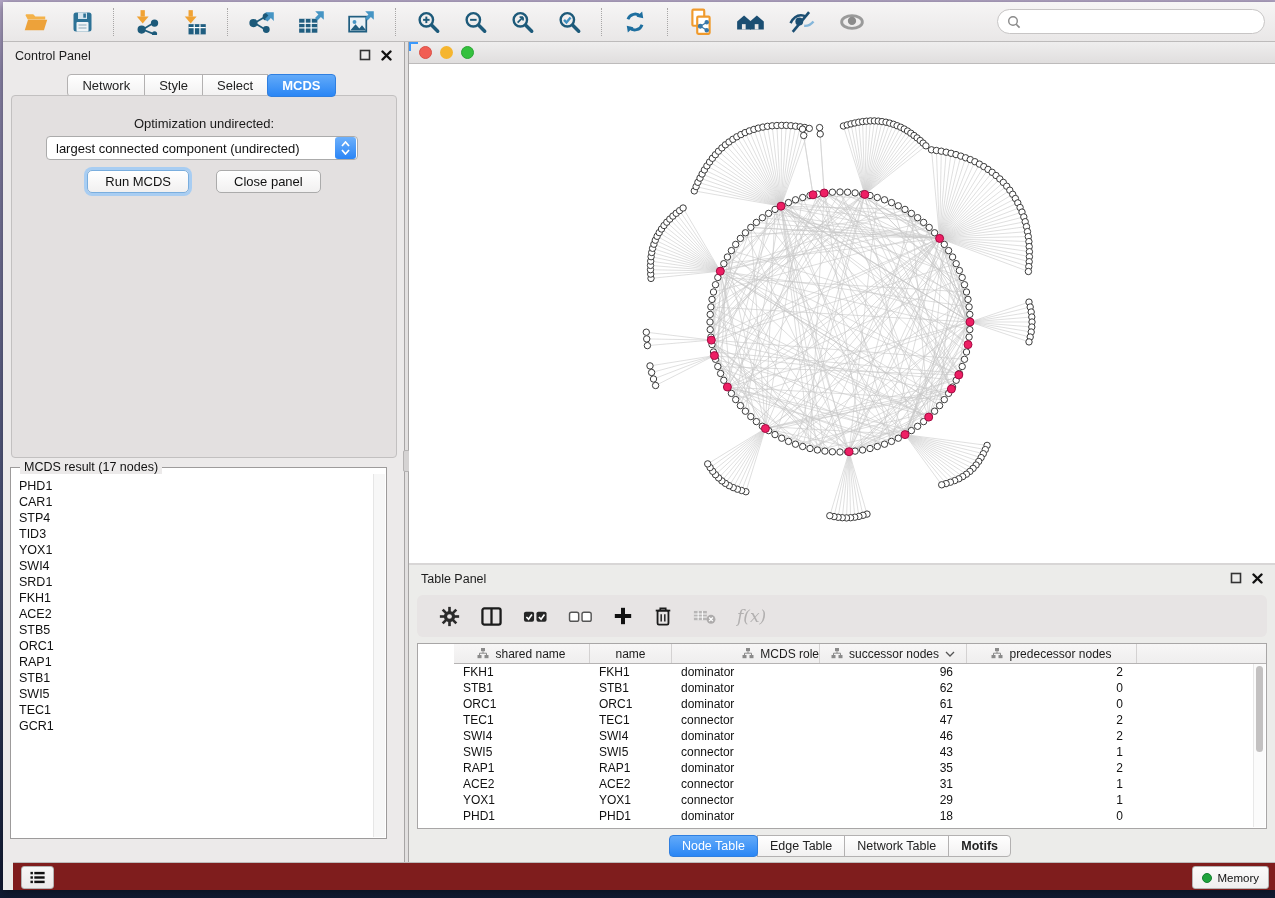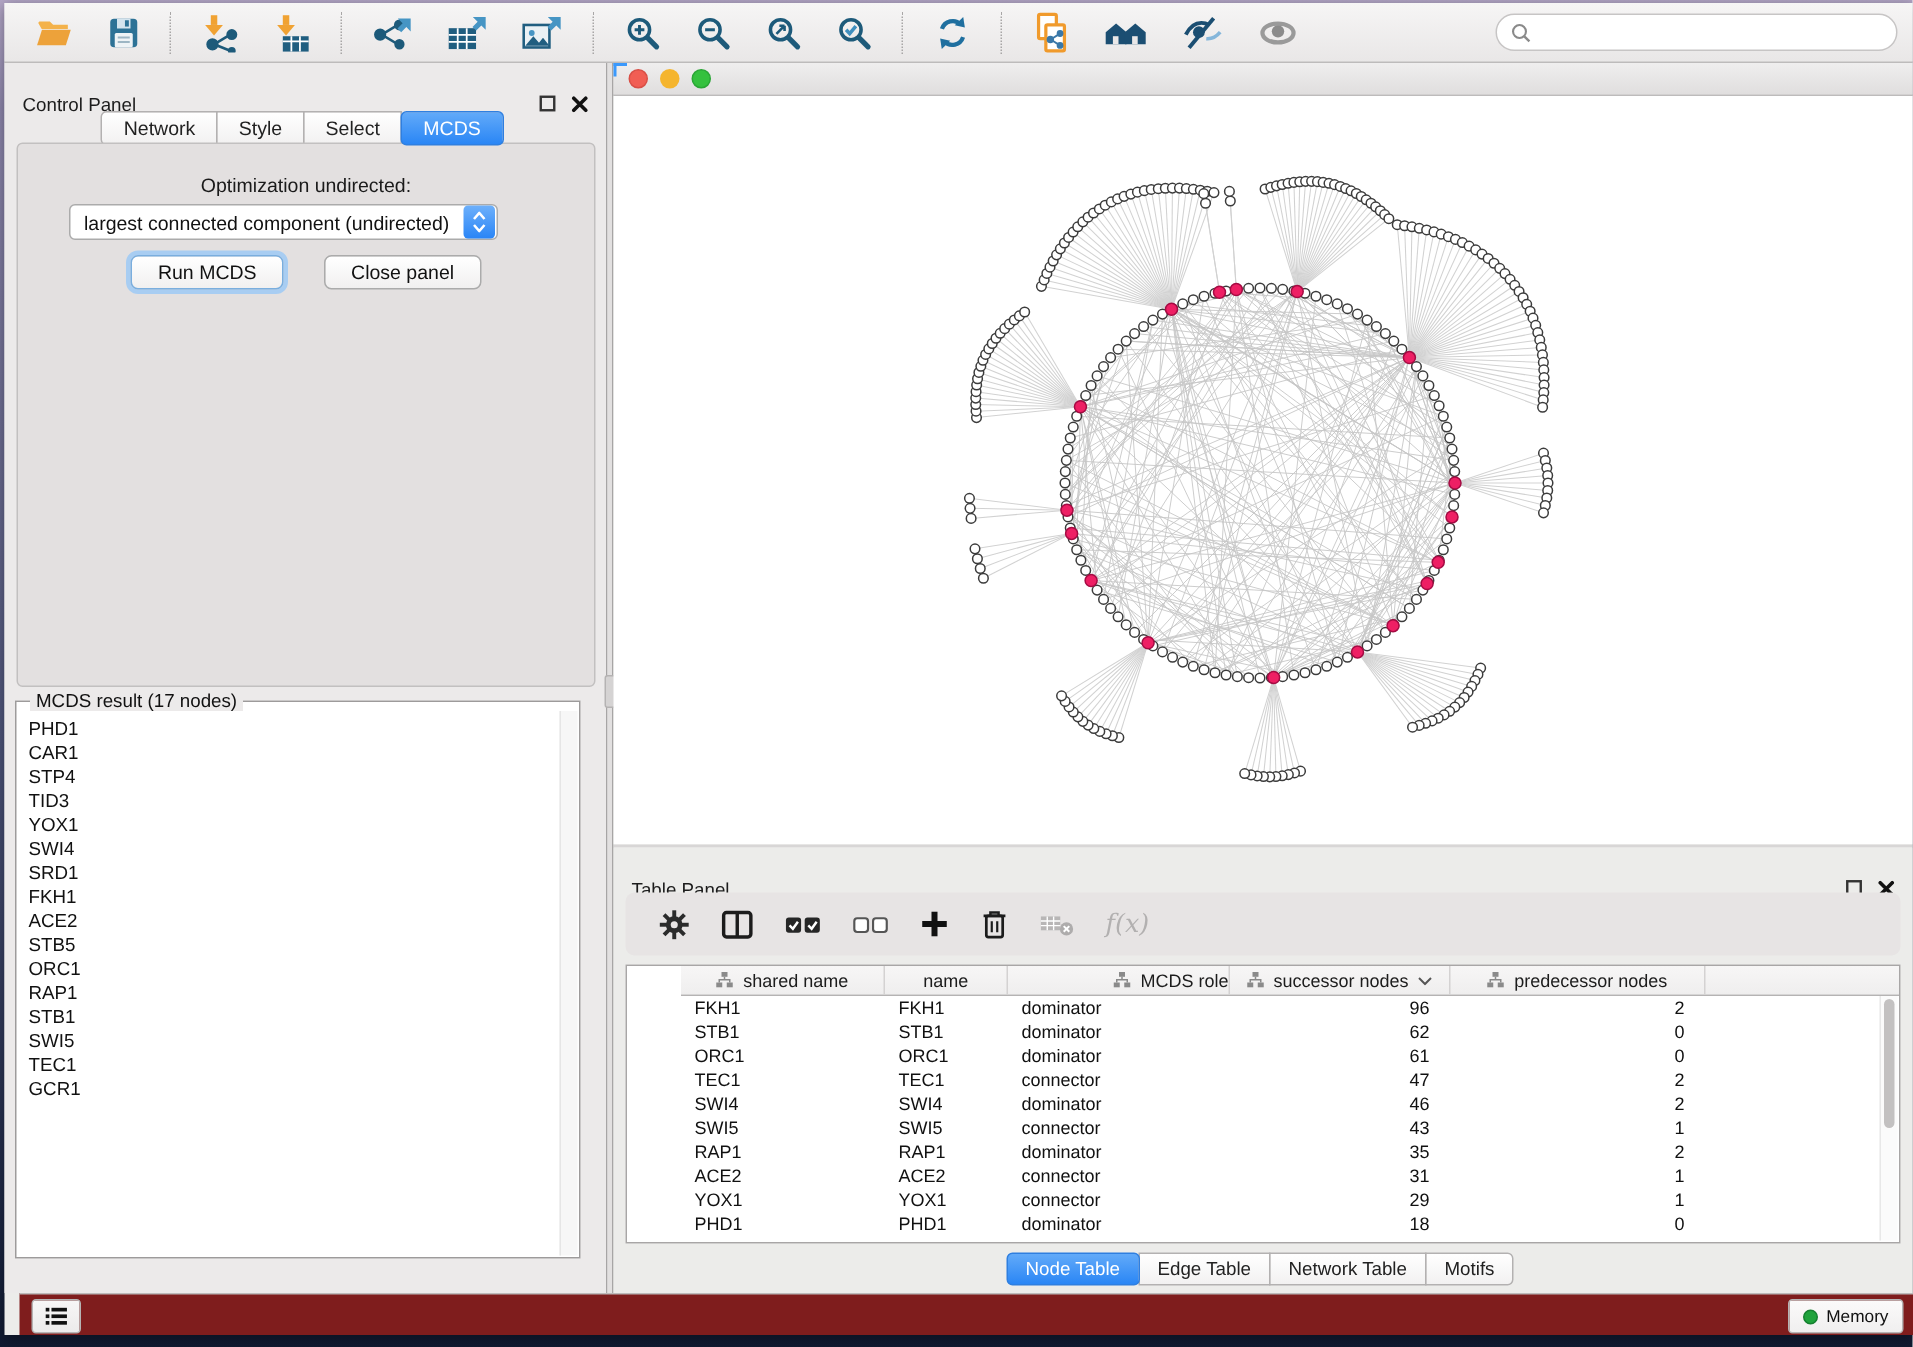--- a/index.html
+++ b/index.html
@@ -15,34 +15,34 @@
   .tbtn{background:none;border:none;padding:2px 9px;margin:0 1px;cursor:default;height:34px;
     display:flex;align-items:center;}
   .tbtn svg{display:block;}
   .tsep{width:1px;height:28px;border-left:1px dotted #a8a6a6;margin:0 8px;}
   .searchbox{margin-left:auto;width:268px;height:25px;background:#fff;border:1px solid #c7c5c5;
     border-radius:13px;display:flex;align-items:center;padding:0 9px;box-sizing:border-box;}
   .searchbox input{border:none;outline:none;flex:1;font-size:12px;background:transparent;margin-left:6px;}
   
   .cpanel{position:absolute;left:0;top:40px;width:402px;height:820px;background:#eceaea;
     border-right:1px solid #a7a5a5;box-sizing:border-box;}
-  .phead{position:relative;height:28px;margin-top:14px;}
+  .phead{position:relative;height:28px;}
   .phead .ptitle{position:absolute;left:12px;top:7px;font-size:12.5px;color:#1c1c1c;}
   .winicons{position:absolute;right:12px;top:7px;display:flex;gap:10px;align-items:center;}
   .tabsrow{position:absolute;left:0;top:32px;width:100%;display:flex;justify-content:center;}
   .tab{font-size:13px;color:#222;background:linear-gradient(#ffffff,#f2f1f1);border:1px solid #b3b1b1;
     padding:3px 14px;margin-right:-1px;position:relative;}
   .tab:first-child{border-radius:4px 0 0 4px;}
-  .tab:last-child{border-radius:0 4px 4px 0;margin-right:4px;}
+  .tab:last-child{border-radius:0 4px 4px 0;margin-right:4px;font-weight:bold;}
   .tab.active{background:linear-gradient(#62aaf9,#2a86f5);color:#fff;border-color:#2f7fe0;z-index:2;
     border-radius:4px;}
   .tcontent{position:absolute;left:8px;top:53px;width:386px;height:363px;background:#e3e0e0;
     border:1px solid #c2c0c0;border-radius:4px;box-sizing:border-box;}
   .optlabel{position:absolute;left:0;top:20px;width:100%;text-align:center;font-size:13px;color:#1a1a1a;}
-  .combo{position:absolute;left:34px;top:40px;width:286px;height:24px;background:#fff;
+  .combo{position:absolute;left:34px;top:40px;width:312px;height:24px;background:#fff;
     border:1px solid #ababab;border-radius:4px;display:flex;align-items:center;box-sizing:border-box;}
   .combo .cval{flex:1;font-size:13px;color:#111;padding-left:9px;white-space:nowrap;}
   .stepper{width:21px;height:22px;margin-right:1px;border-radius:3px;
     background:linear-gradient(#6db0fb,#2a85f6);display:flex;flex-direction:column;
     align-items:center;justify-content:center;gap:2px;}
   .btnrow{position:absolute;left:0;top:74px;width:100%;display:flex;justify-content:center;gap:27px;}
   .pbtn{height:23px;background:linear-gradient(#ffffff,#f1f0f0);border:1px solid #ababab;
     border-radius:5px;font-size:13px;color:#111;padding:0 17px;font-family:inherit;}
   .pbtn.focusring{box-shadow:0 0 0 3px #a8cdf2;border-color:#7aaede;}
   .fieldset{position:absolute;left:7px;top:425px;width:377px;height:372px;border:1px solid #9d9b9b;

